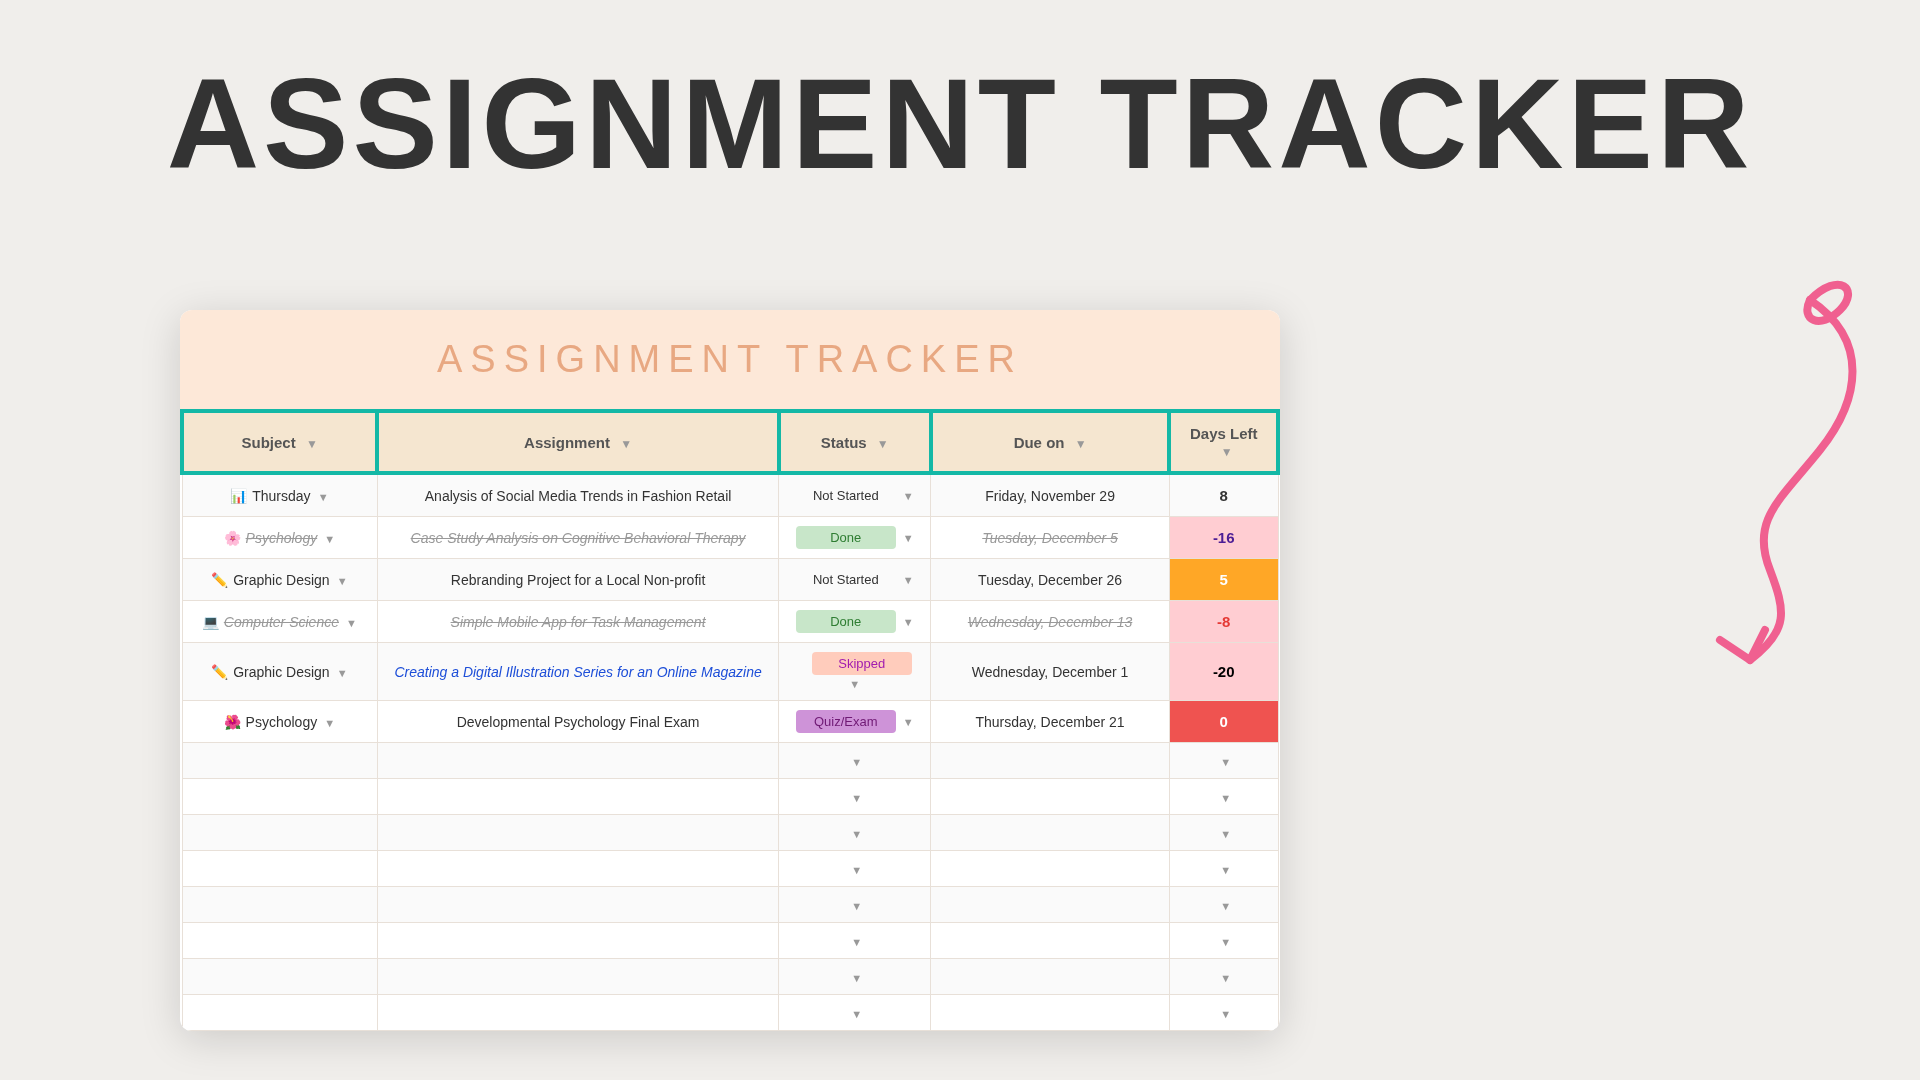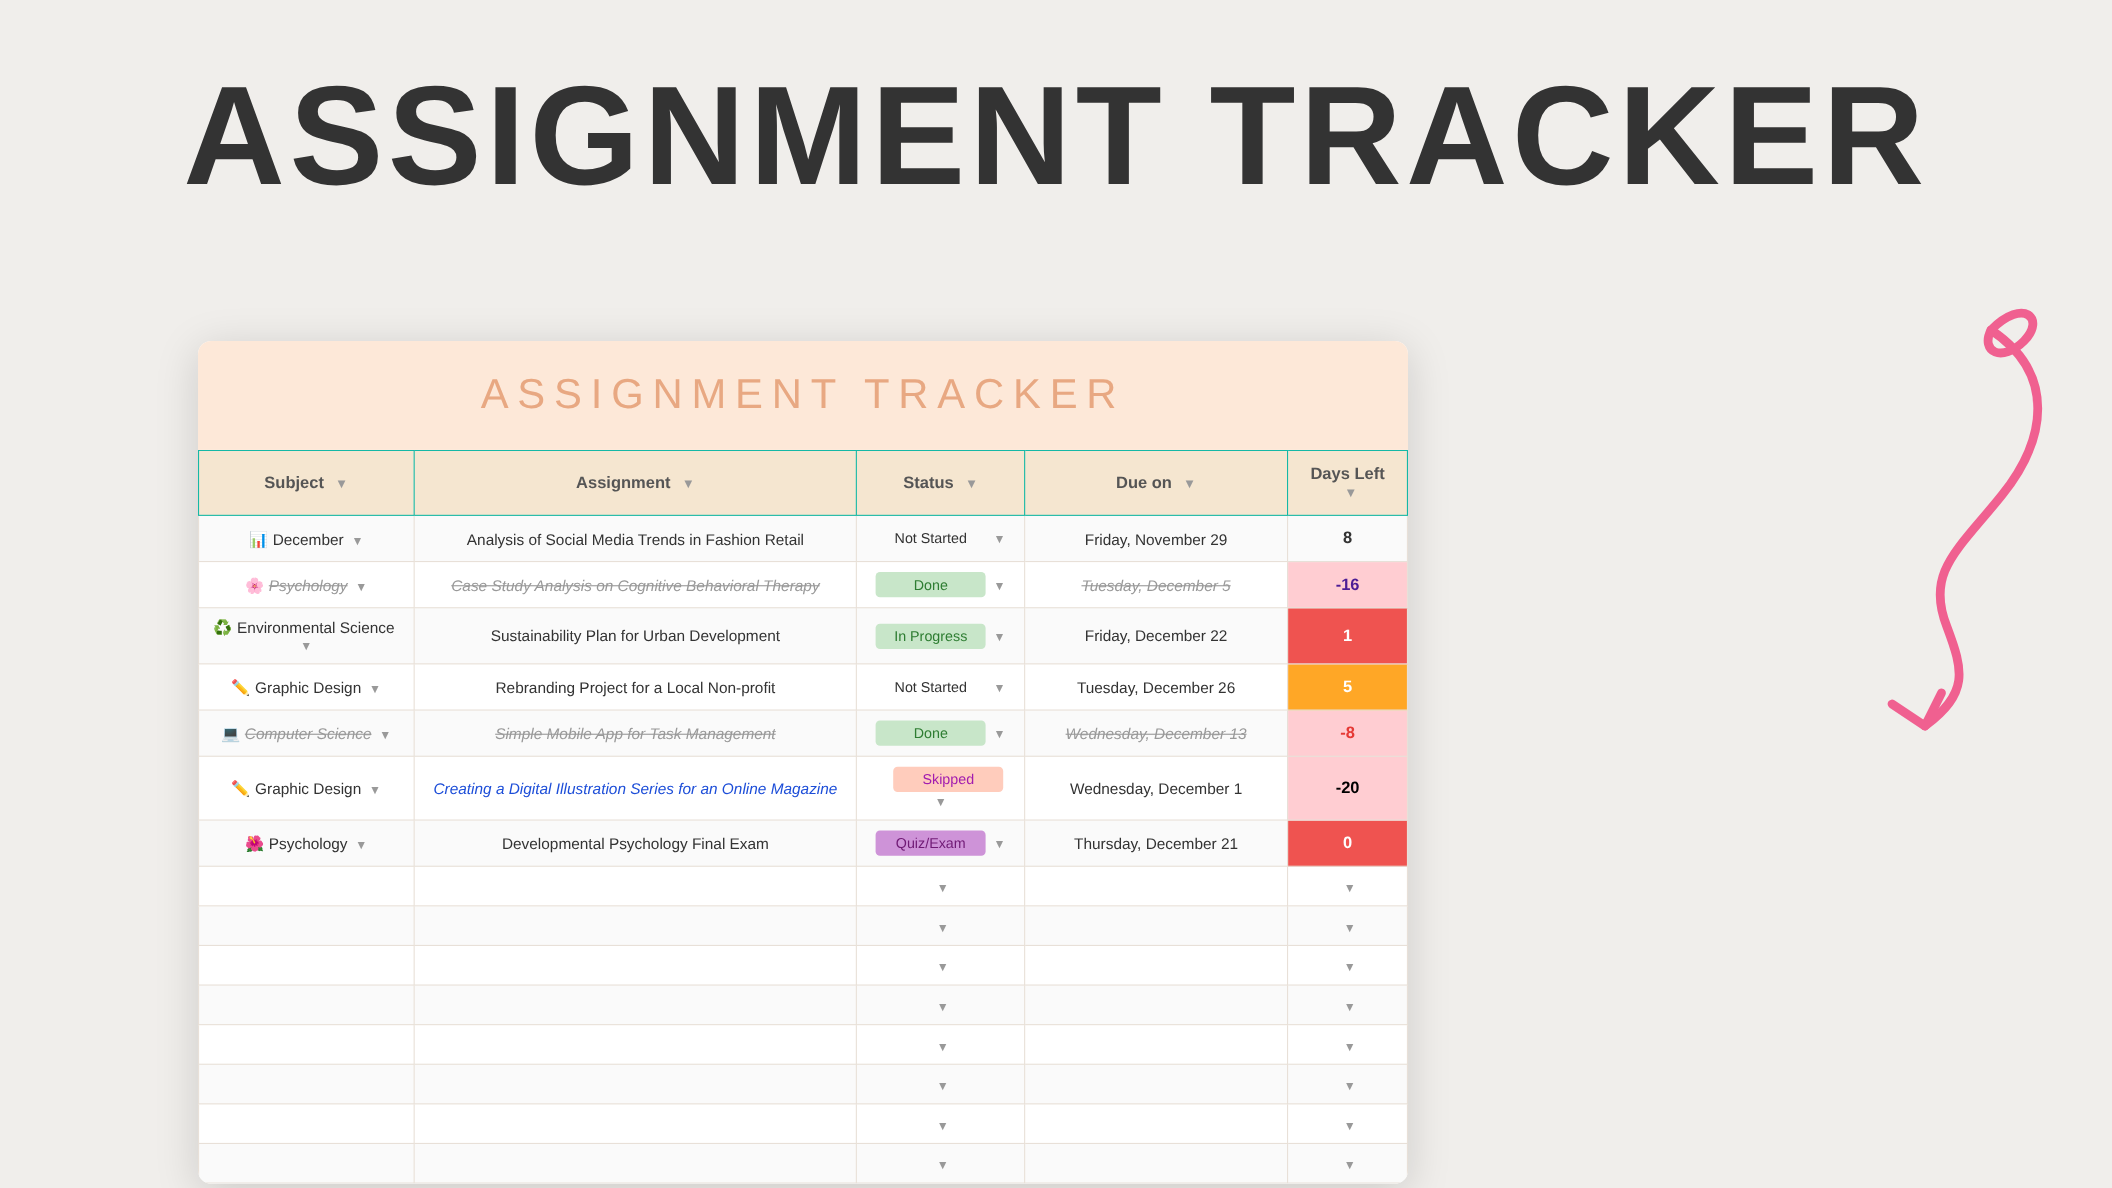--- a/index.html
+++ b/index.html
@@ -57,21 +57,21 @@
       border-collapse: collapse;
       font-size: 14px;
     }
 
     thead tr th {
       background-color: #f5e6d0;
       color: #555;
       font-weight: 600;
       padding: 12px 10px;
       text-align: center;
-      border: 1px solid #14b8a6;
+      border: 4px solid #14b8a6;
       font-size: 15px;
     }
 
     thead tr th .filter-icon {
       display: inline-block;
       margin-left: 6px;
       color: #999;
       font-size: 12px;
     }
 
@@ -195,41 +195,34 @@
           </th>
           <th class="col-days">
             <span>Days Left</span>
             <span class="filter-icon">▼</span>
           </th>
         </tr>
       </thead>
       <tbody id="table-body">
 
       <tr>
-            <td class="subject-cell"><span class="subject-icon">📊</span><span>December</span><span class="dropdown-arrow"> ▼</span></td>
+            <td class="subject-cell"><span class="subject-icon">📊</span><span>Thursday</span><span class="dropdown-arrow"> ▼</span></td>
             <td class="assignment-cell"><span>Analysis of Social Media Trends in Fashion Retail</span></td>
             <td><span class="status-badge" style="background-color: transparent; color: rgb(51, 51, 51);">Not Started</span><span class="dropdown-arrow"> ▼</span></td>
             <td><span>Friday, November 29</span></td>
             <td class="days-cell" style="color: rgb(51, 51, 51);">8</td>
           </tr>
           <tr>
             <td class="subject-cell"><span class="subject-icon">🌸</span><span class="italic-strike">Psychology</span><span class="dropdown-arrow"> ▼</span></td>
             <td class="assignment-cell"><span class="italic-strike">Case Study Analysis on Cognitive Behavioral Therapy</span></td>
             <td><span class="status-badge" style="background-color: rgb(200, 230, 201); color: rgb(46, 125, 50);">Done</span><span class="dropdown-arrow"> ▼</span></td>
             <td><span class="italic-strike">Tuesday, December 5</span></td>
             <td class="days-cell" style="color: #4c1d95; background-color: rgb(255, 205, 210);">-16</td>
           </tr>
           <tr>
-            <td class="subject-cell"><span class="subject-icon">♻️</span><span>Environmental Science</span><span class="dropdown-arrow"> ▼</span></td>
-            <td class="assignment-cell"><span>Sustainability Plan for Urban Development</span></td>
-            <td><span class="status-badge" style="background-color: rgb(200, 230, 201); color: rgb(46, 125, 50);">In Progress</span><span class="dropdown-arrow"> ▼</span></td>
-            <td><span>Friday, December 22</span></td>
-            <td class="days-cell" style="background-color: rgb(239, 83, 80); color: rgb(255, 255, 255);">1</td>
-          </tr>
-          <tr>
             <td class="subject-cell"><span class="subject-icon">✏️</span><span>Graphic Design</span><span class="dropdown-arrow"> ▼</span></td>
             <td class="assignment-cell"><span>Rebranding Project for a Local Non-profit</span></td>
             <td><span class="status-badge" style="background-color: transparent; color: rgb(51, 51, 51);">Not Started</span><span class="dropdown-arrow"> ▼</span></td>
             <td><span>Tuesday, December 26</span></td>
             <td class="days-cell" style="background-color: rgb(255, 167, 38); color: rgb(255, 255, 255);">5</td>
           </tr>
           <tr>
             <td class="subject-cell"><span class="subject-icon">💻</span><span class="italic-strike">Computer Science</span><span class="dropdown-arrow"> ▼</span></td>
             <td class="assignment-cell"><span class="italic-strike">Simple Mobile App for Task Management</span></td>
             <td><span class="status-badge" style="background-color: rgb(200, 230, 201); color: rgb(46, 125, 50);">Done</span><span class="dropdown-arrow"> ▼</span></td>

